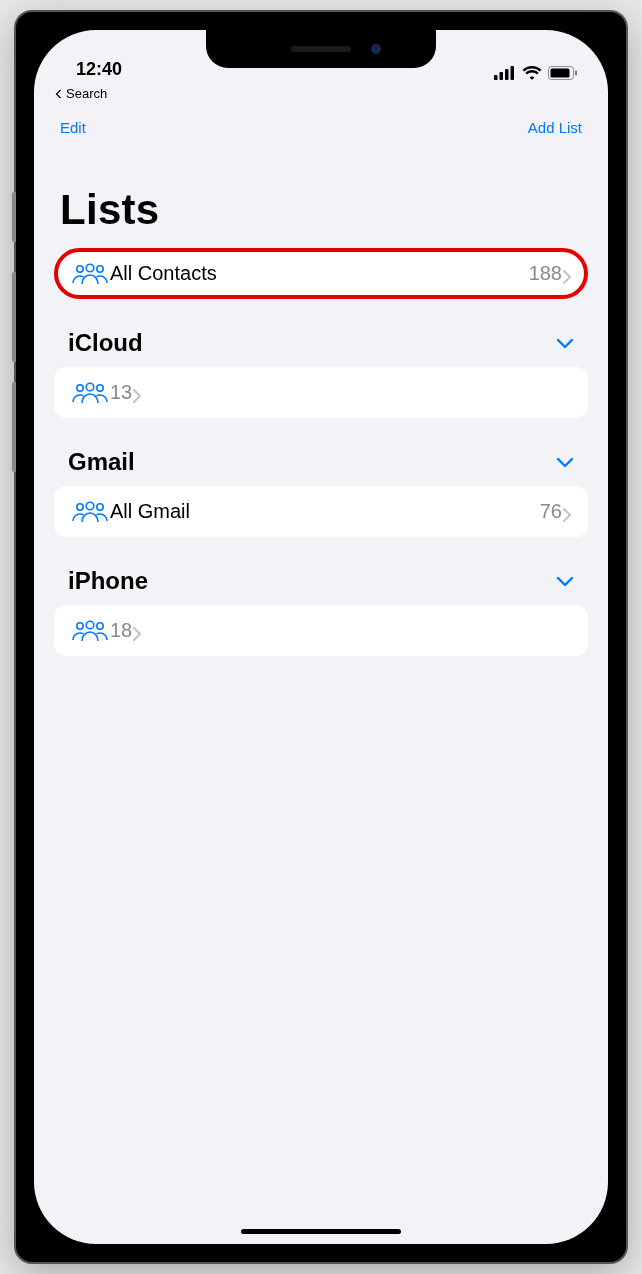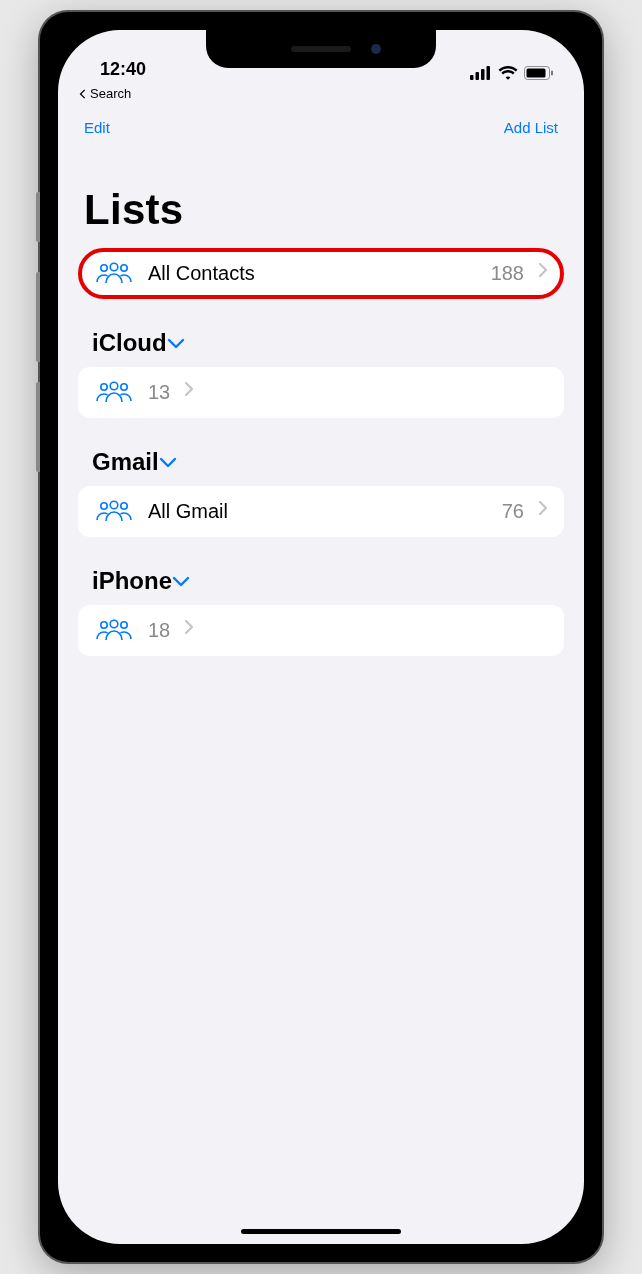--- a/index.html
+++ b/index.html
@@ -11,24 +11,24 @@
     }
     body {
       width: 642px;
       height: 1274px;
       background: #e8e8e8;
       display: flex;
       justify-content: center;
       align-items: center;
     }
     .phone-frame {
-      width: 562px;
+      width: 610px;
       height: 1250px;
       background: #000;
-      border-radius: 28px;
+      border-radius: 16px;
       padding: 18px;
       position: relative;
       box-shadow: 0 0 0 2px #555, 0 10px 40px rgba(0,0,0,0.3);
     }
     .phone-frame::before {
       content: "";
       position: absolute;
       left: -4px;
       top: 180px;
       width: 4px;
@@ -137,23 +137,22 @@
       letter-spacing: 0.3px;
       margin-top: 36px;
     }
     .content {
       padding: 0 20px;
     }
     .list-row {
       background: #fff;
       border-radius: 12px;
       display: flex;
-      align-items: flex-start;
+      align-items: flex-end;
       padding: 14px 16px;
-      gap: 14px;
       position: relative;
     }
     .highlight {
       border: 4px solid #e60000;
       border-radius: 28px;
       padding: 10px 12px;
     }
     .contacts-icon {
       width: 40px;
       display: flex;
@@ -167,21 +166,21 @@
     .row-count {
       font-size: 20px;
       color: #8a8a8e;
     }
     .chevron-right {
       color: #c5c5c7;
       display: flex;
     }
     .section-header {
       display: flex;
-      justify-content: flex-start;
+      justify-content: space-between;
       align-items: center;
       padding: 30px 14px 10px;
     }
     .section-title {
       font-size: 24px;
       font-weight: 700;
     }
     .chevron-down {
       color: #007aff;
       display: flex;

